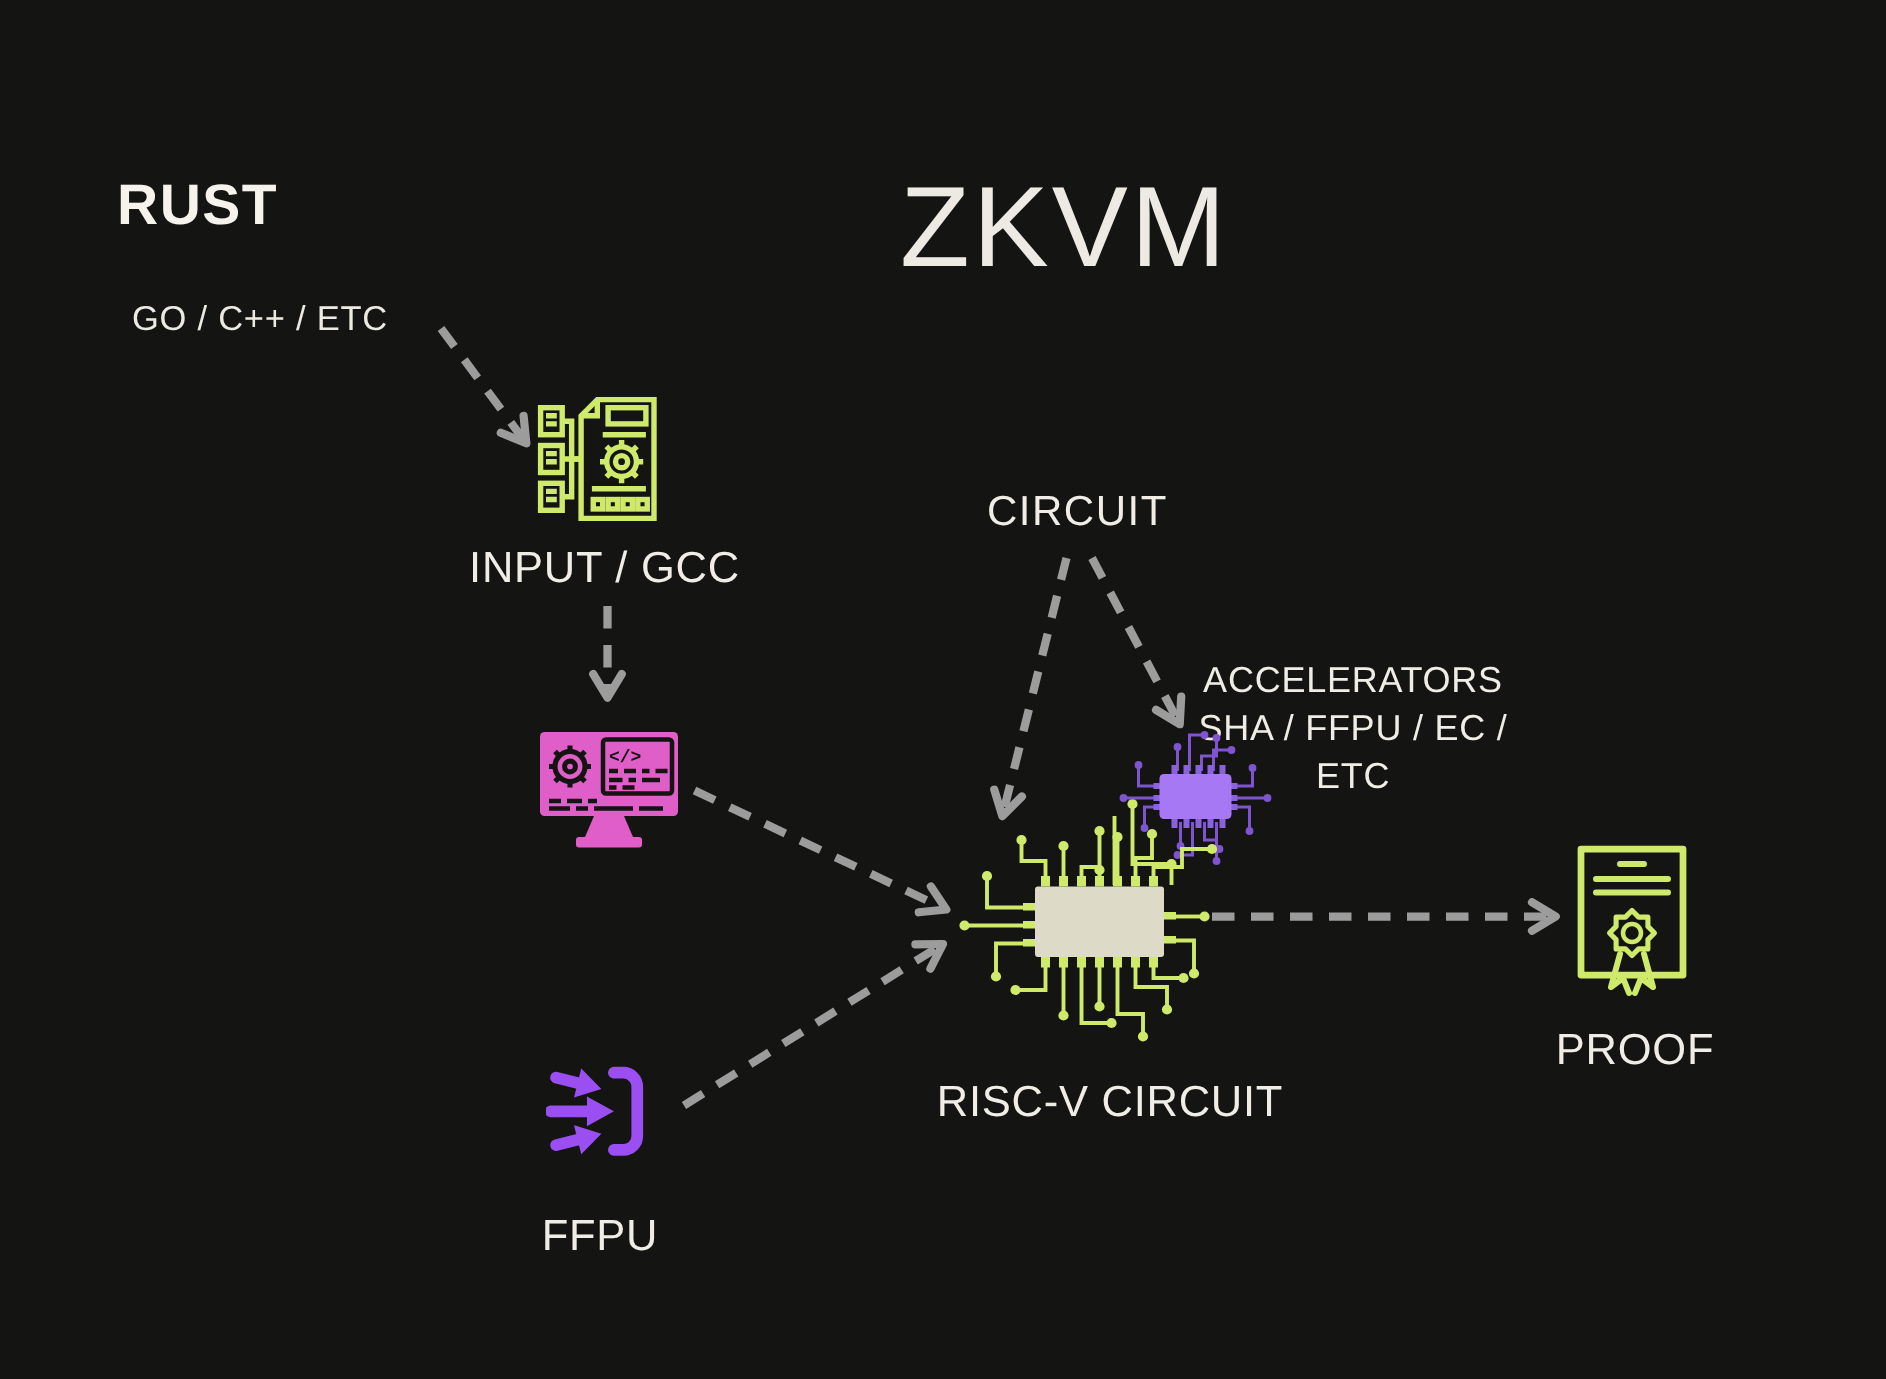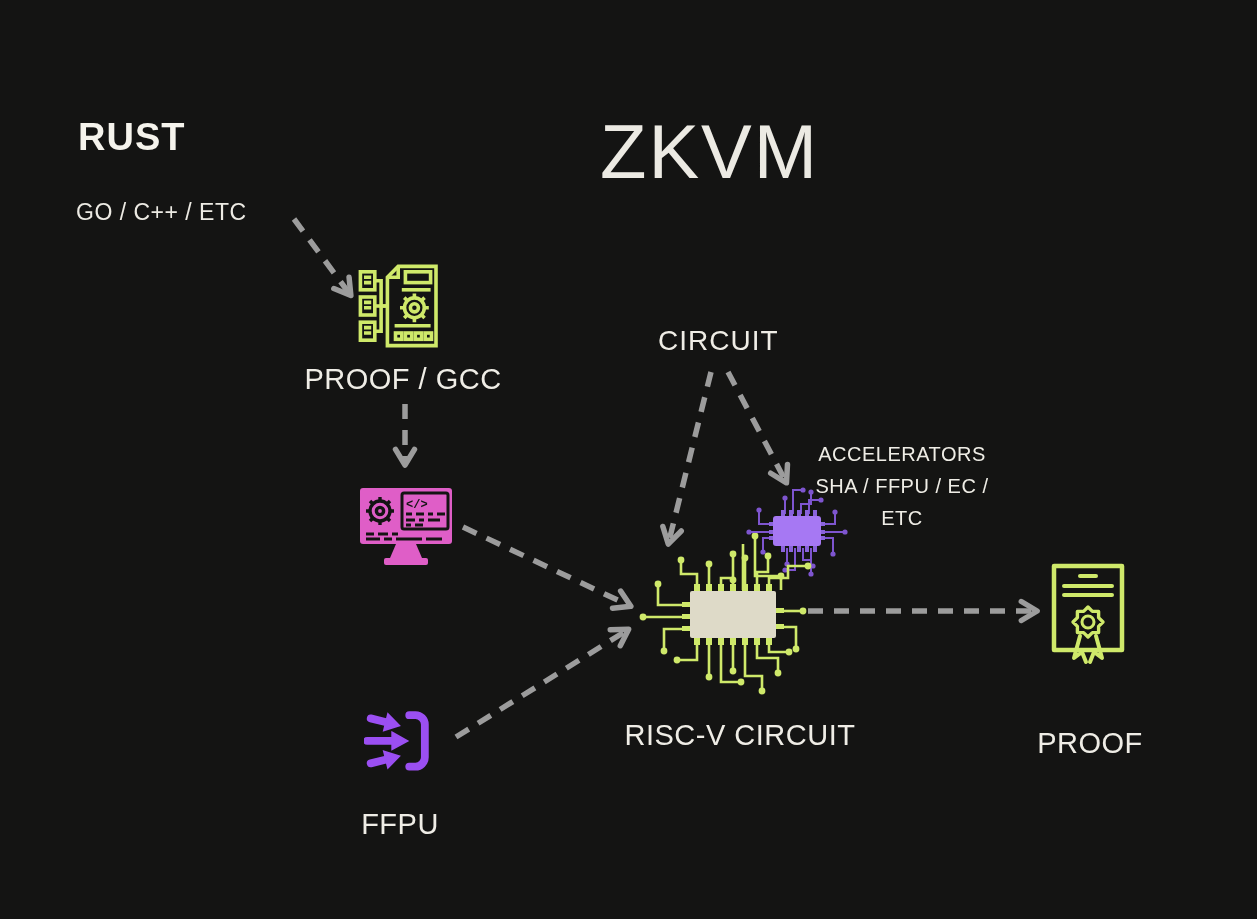--- a/index.html
+++ b/index.html
@@ -7,21 +7,21 @@
     position:relative;width:1257px;height:919px;overflow:hidden;
     background:#141413;font-family:"Liberation Sans",sans-serif;
     color:#f0eee7;
   }
   .abs{position:absolute;}
   .rust-title{font-size:38px;font-weight:800;letter-spacing:1px;color:#f5f3ec;}
   .rust-sub{font-size:23px;font-weight:500;letter-spacing:0.5px;color:#eceae3;}
   .zkvm-title{font-size:76px;font-weight:300;letter-spacing:2px;color:#eceae3;text-align:center;}
   .node-label{font-size:29px;font-weight:400;color:#efede6;text-align:center;letter-spacing:0.5px;}
   .zirgen-label{font-size:28px;font-weight:400;color:#efede6;letter-spacing:1px;}
-  .accel-label{font-size:20px;font-weight:400;color:#efede6;text-align:center;line-height:32px;letter-spacing:0.5px;}
+  .accel-label{font-size:24px;font-weight:400;color:#efede6;text-align:center;line-height:32px;letter-spacing:0.5px;}
   svg{display:block;}
   .edges{pointer-events:none;}
 </style>
 </head>
 <body>
 
 <div class="canvas">
 
   <svg class="abs edges" width="1257" height="919" viewBox="0 0 1257 919" style="left:0;top:0;">
     <defs>
@@ -34,21 +34,21 @@
       <path d="M405,404 L405,462" marker-end="url(#ah)"></path>
       <path d="M463,527 L628,605" marker-end="url(#ah)"></path>
       <path d="M711,372 L669,541" marker-end="url(#ah)"></path>
       <path d="M728,372 L785,480" marker-end="url(#ah)"></path>
       <path d="M456,737 L626,631" marker-end="url(#ah)"></path>
       <path d="M808,611 L1034,611" marker-end="url(#ah)"></path>
     </g>
   </svg>
 
   <div class="abs rust-title" style="left:78px;top:116px;">RUST</div>
-  <div class="abs rust-sub" style="left:76px;top:199px;">GO / C++ / ETC</div>
+  <div class="abs rust-sub" style="left:88px;top:199px;">GO / C++ / ETC</div>
   <div class="abs zkvm-title" style="left:600px;top:108px;">ZKVM</div>
 
   <svg class="abs" style="left:355px;top:260px;" width="90" height="92" viewBox="0 0 100 100">
     <g stroke="#cfe96a" stroke-width="4" fill="none">
       <path d="M48,6 H90 V94 H36 V18 Z"></path>
       <path d="M48,6 V18 H36"></path>
       <rect x="56" y="12" width="28" height="12"></rect>
       <path d="M52,32 H84"></path>
       <circle cx="66" cy="52" r="11"></circle>
       <circle cx="66" cy="52" r="4.5"></circle>
@@ -59,21 +59,21 @@
       <rect x="67" y="80" width="7" height="7"></rect>
       <rect x="78" y="80" width="7" height="7"></rect>
       <rect x="6" y="12" width="16" height="20"></rect>
       <rect x="6" y="40" width="16" height="20"></rect>
       <rect x="6" y="68" width="16" height="20"></rect>
       <path d="M10,18 H18 M10,24 H18 M10,46 H18 M10,52 H18 M10,74 H18 M10,80 H18"></path>
       <path d="M22,22 H29 V78 H22 M29,50 H36"></path>
       <path d="M22,50 H36"></path>
     </g>
   </svg>
-  <div class="abs node-label" style="left:303px;top:363px;width:200px;">PROOF / GCC</div>
+  <div class="abs node-label" style="left:303px;top:363px;width:200px;">INPUT / GCC</div>
 
   <svg class="abs" style="left:356px;top:478px;" width="100" height="100" viewBox="0 0 100 100">
     <rect x="4" y="10" width="92" height="56" rx="3" fill="#df5ec7"></rect>
     <g stroke="#141413" stroke-width="3.4" fill="none">
       <circle cx="24" cy="33" r="10"></circle>
       <circle cx="24" cy="33" r="3.6"></circle>
       <path d="M34,33 H38 M24,43 V47 M14,33 H10 M24,23 V19 M31,40 L34,43 M17,40 L14,43 M17,26 L14,23 M31,26 L34,23"></path>
     </g>
     <rect x="46" y="15" width="46" height="36" rx="2" fill="#df5ec7" stroke="#141413" stroke-width="3"></rect>
     <text x="50" y="30" font-family="Liberation Mono, monospace" font-size="12" font-weight="bold" fill="#141413">&lt;/&gt;</text>
@@ -243,15 +243,15 @@
     <g stroke="#cfe96a" fill="none" stroke-linecap="round" stroke-linejoin="round">
       <rect x="6" y="4" width="68" height="84" stroke-width="4.5"></rect>
       <path d="M32,14 H48" stroke-width="4"></path>
       <path d="M16,24 H64 M16,33 H64" stroke-width="4"></path>
       <path d="M55,60 L50.6,64.4 L50.6,70.6 L44.4,70.6 L40,75 L35.6,70.6 L29.4,70.6 L29.4,64.4 L25,60 L29.4,55.6 L29.4,49.4 L35.6,49.4 L40,45 L44.4,49.4 L50.6,49.4 L50.6,55.6 Z" stroke-width="3.4"></path>
       <circle cx="40" cy="60" r="6" stroke-width="3"></circle>
       <path d="M32,74 L26,96 L34,90 L38,100" stroke-width="4"></path>
       <path d="M48,74 L54,96 L46,90 L42,100" stroke-width="4"></path>
     </g>
   </svg>
-  <div class="abs node-label" style="left:1008px;top:684px;width:164px;margin-top:43px;">PROOF</div>
+  <div class="abs node-label" style="left:1008px;top:684px;width:164px;">PROOF</div>
 
 </div>
 
 </body></html>

